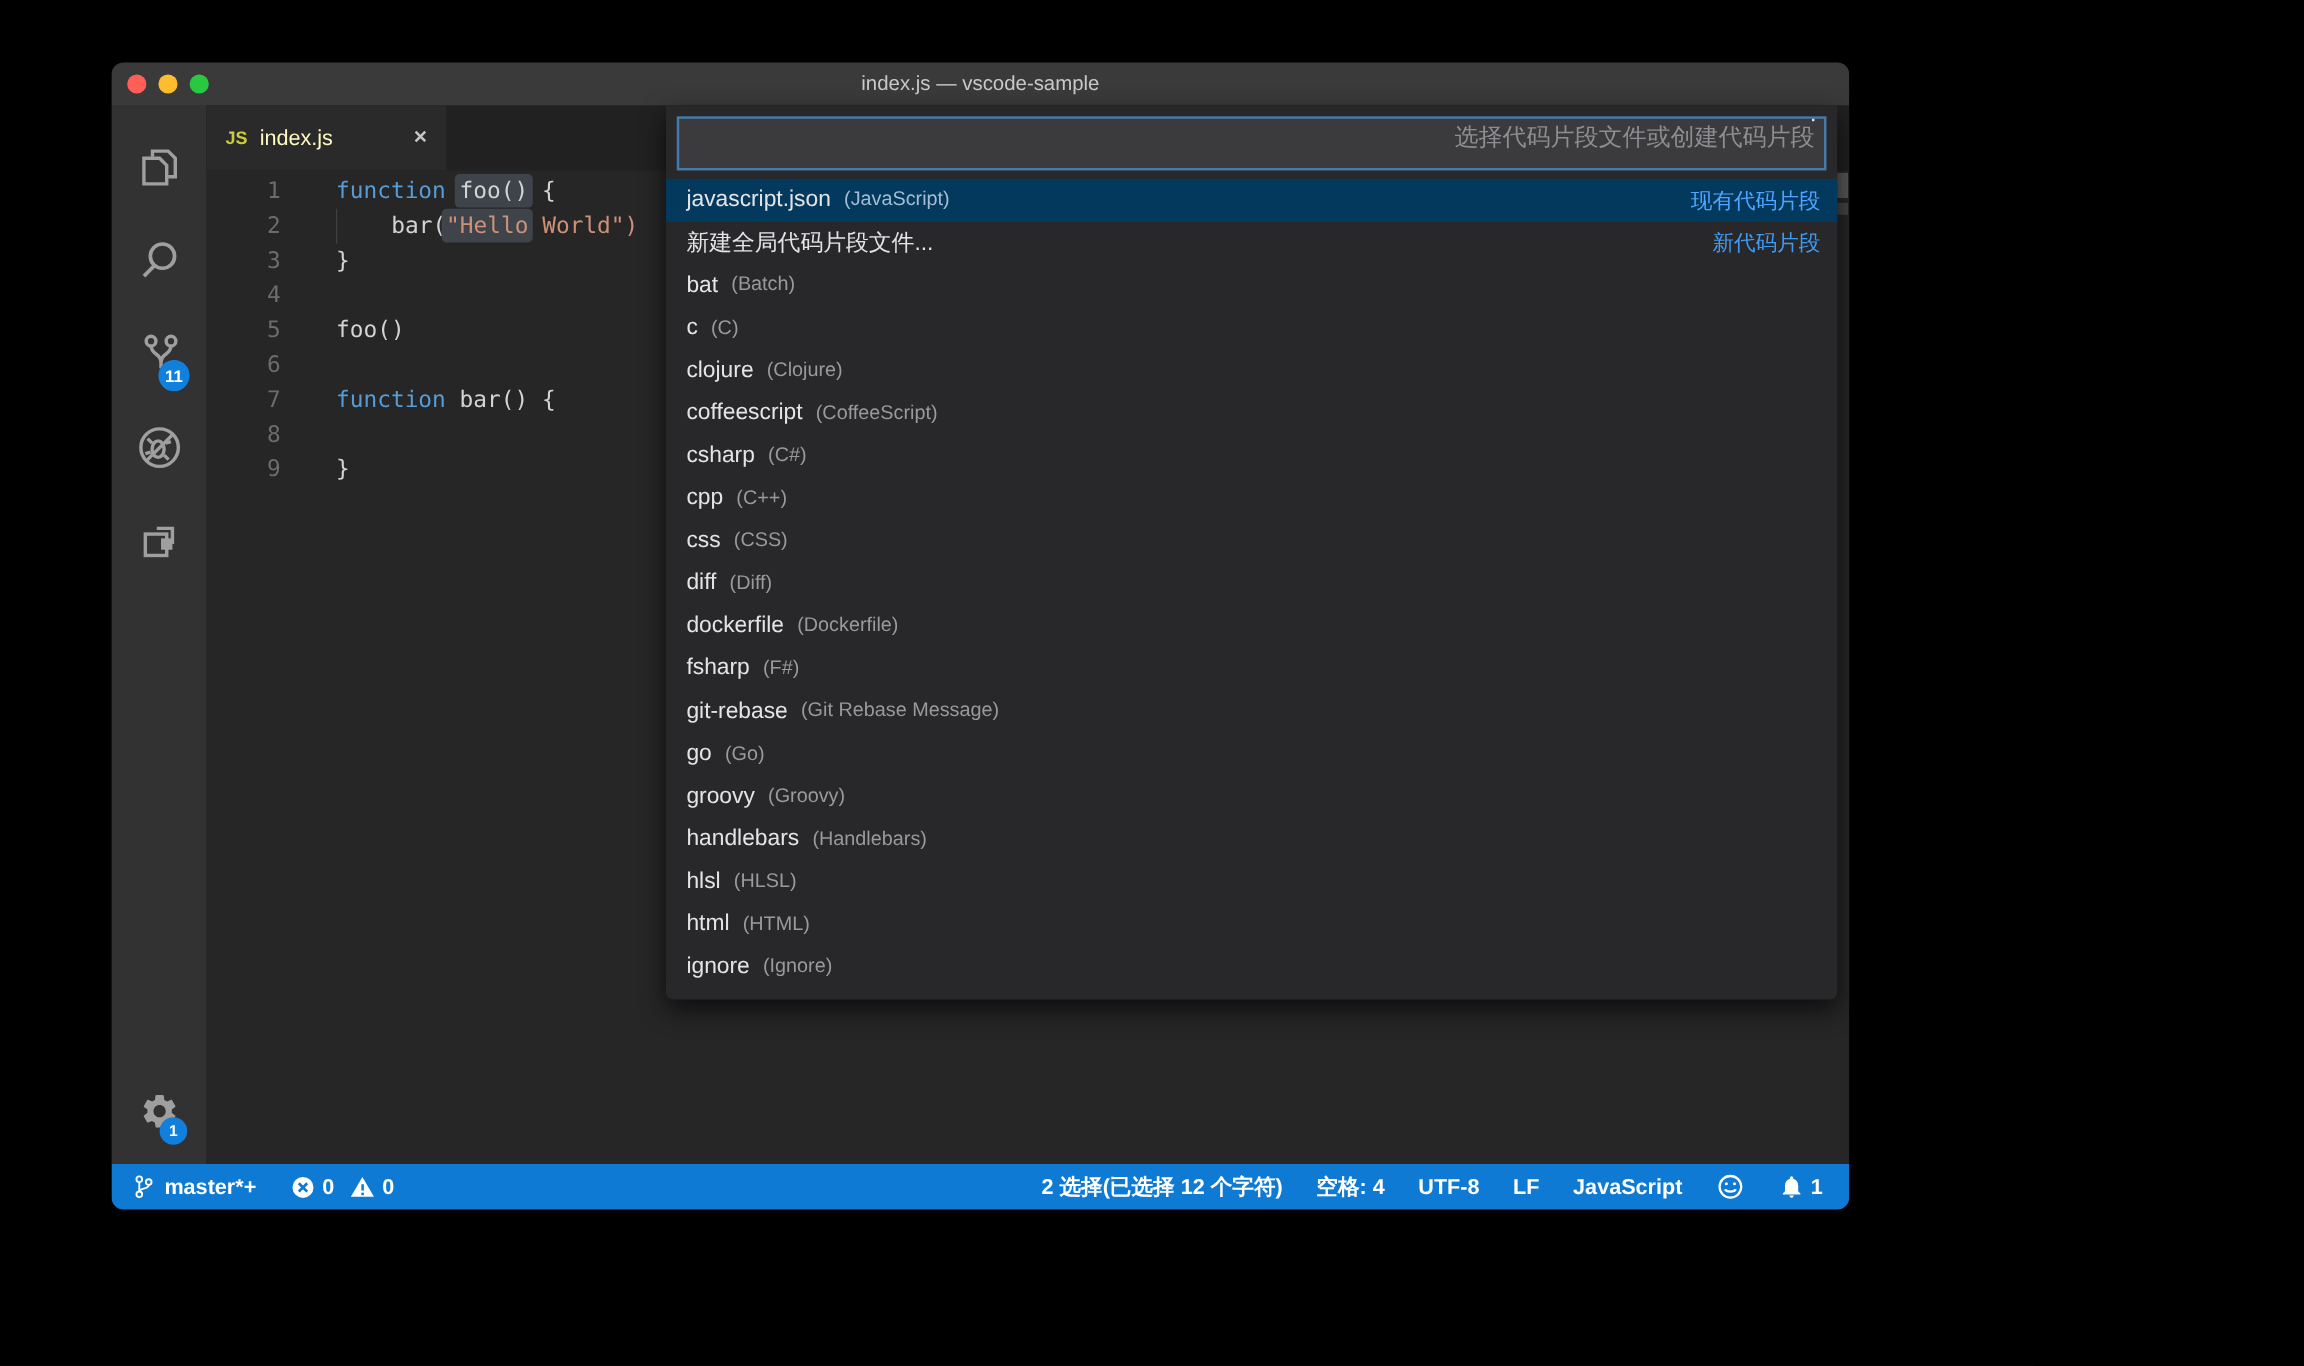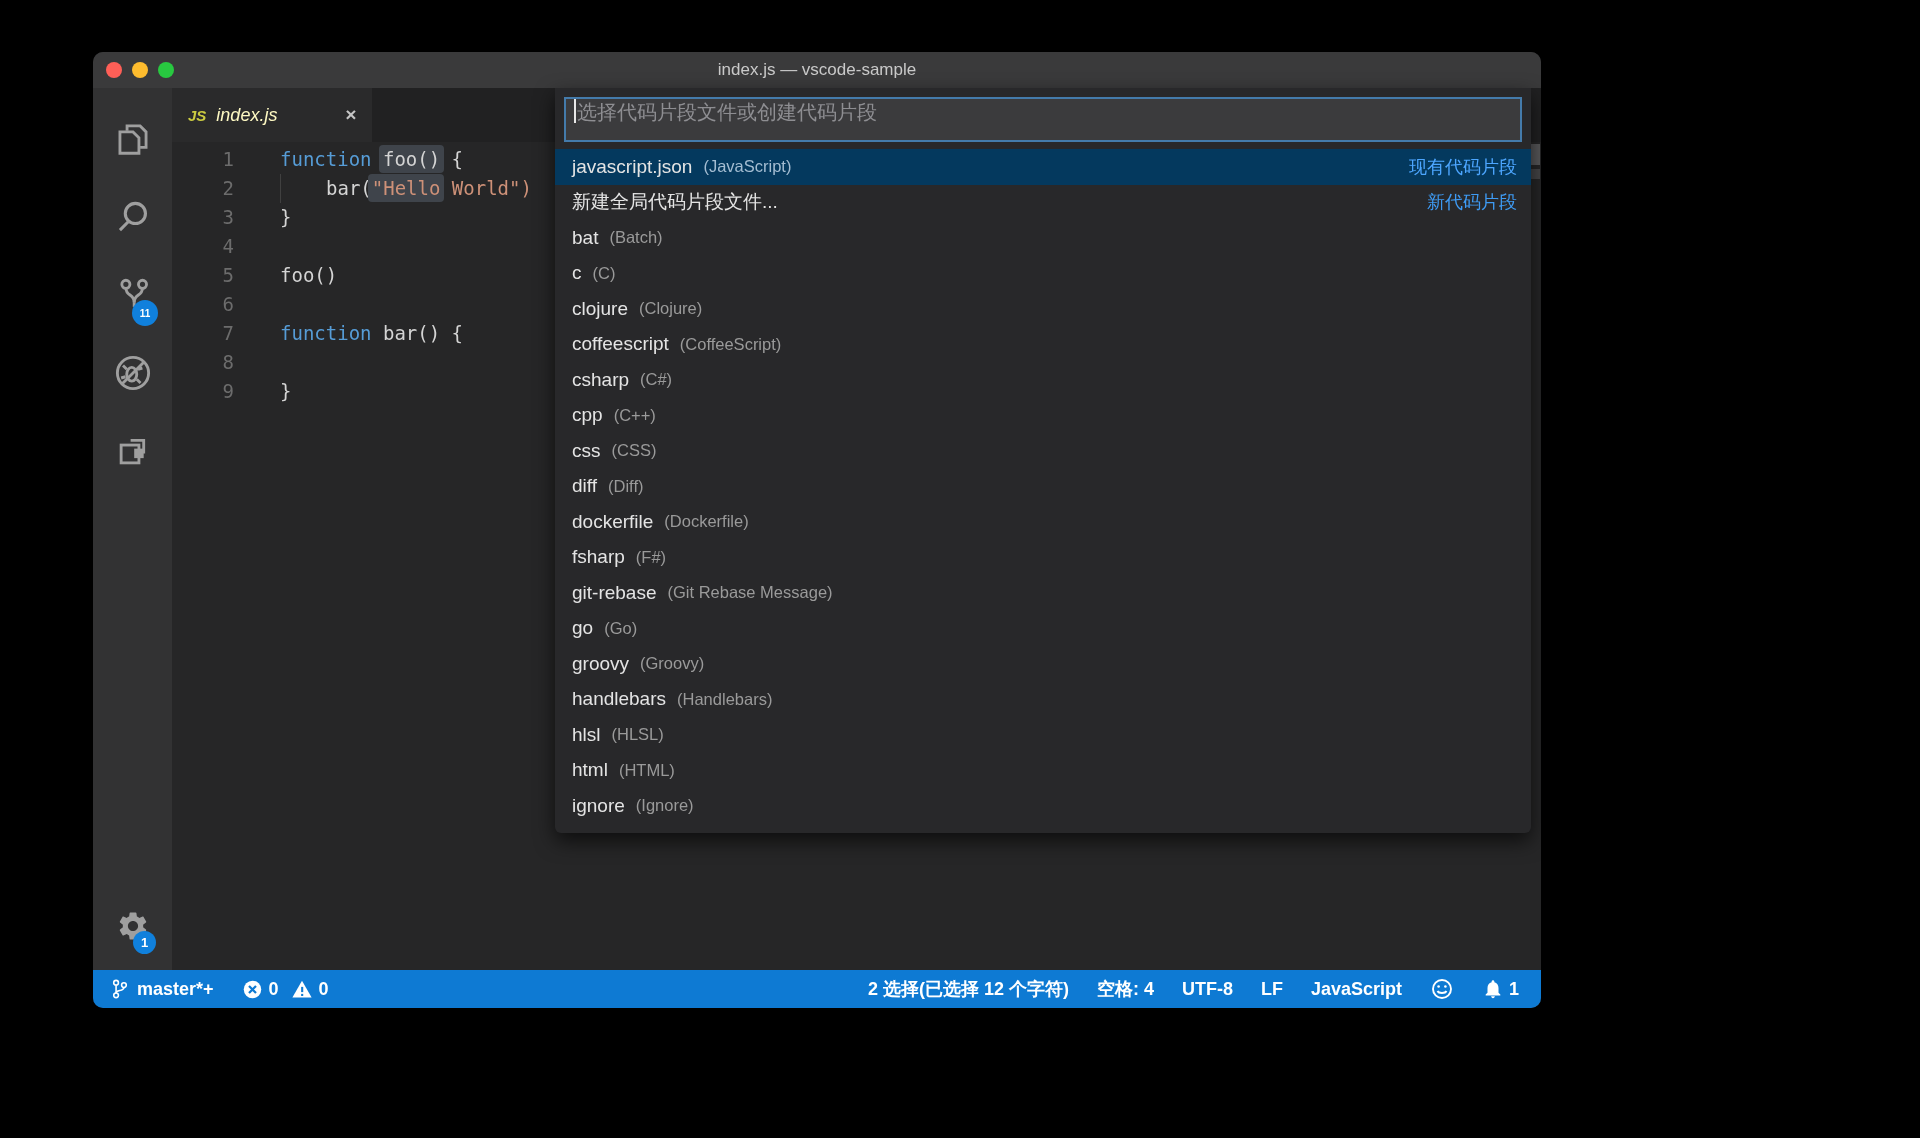--- a/index.html
+++ b/index.html
@@ -21,28 +21,28 @@
   
   .main { flex:1; display:flex; position:relative; min-height:0; }
 
   .activitybar { flex:0 0 79px; background:#323233; display:flex; flex-direction:column;
                  align-items:center; padding-top:12px; }
   .ab-item { width:79px; height:78px; display:flex; align-items:center;
              justify-content:center; position:relative; }
   .ab-item.gear { margin-top:auto; margin-bottom:14px; height:60px; }
   .badge { position:absolute; background:#1080dc; color:#fff; border-radius:50%;
            display:flex; align-items:center; justify-content:center;
-           font-size:10px; font-weight:bold; }
+           font-size:14px; font-weight:bold; }
   .badge.scm { width:26px; height:26px; right:14px; bottom:8px; }
   .badge.gearb { width:23px; height:23px; right:16px; bottom:2px; font-size:13px; }
 
   .editor-area { flex:1; position:relative; background:#262627; min-width:0; }
   .tabstrip { height:54px; background:#212122; display:flex; }
   .tab { width:200px; background:#2a2a2b; display:flex; align-items:center;
-         padding:0 16px; gap:10px;font-style:italic; }
+         padding:0 16px; gap:10px; }
   .tab-js { color:#cbcb41; font-weight:bold; font-size:15px; }
   .tab-name { color:#fef9c3; font-size:18px; }
   .tab-close { margin-left:auto; color:#c5c5c5; font-size:19px; font-weight:bold; }
 
   .editor-actions { position:absolute; top:11px; right:15px; display:flex;
                     gap:20px; align-items:center; z-index:5; }
   .ea { width:32px; height:32px; display:flex; align-items:center; justify-content:center; }
 
   .code { padding-top:3px; font-family:"DejaVu Sans Mono", monospace; font-size:19px; }
   .cline { display:flex; height:29px; line-height:29px; }
@@ -57,21 +57,21 @@
   .ov-mark { position:absolute; right:1px; width:22px; }
   .ov-mark.m1 { top:56px; height:21px; background:#58585a; }
   .ov-mark.m2 { top:81px; height:10px; background:#454547; }
 
   
   .quickpick { position:absolute; left:383px; top:0px; width:976px; z-index:10;
                background:#28282a; border-radius:0 0 6px 6px; padding-bottom:9px;
                box-shadow:0 8px 20px rgba(0,0,0,.65); }
   .qp-input-wrap { padding:9px 9px 0 9px; }
   .qp-input { height:45px; background:#3b3b3d; border:2px solid #447bab;
-              display:flex; align-items:flex-start; padding:0 8px; }
+              display:flex; align-items:flex-end; padding:0 8px;flex-direction:column; }
   .qp-cursor { width:2px; height:24px; background:#e8e8e8; flex:0 0 2px; }
   .qp-placeholder { color:#8e8e92; font-size:20px; margin-left:1px; white-space:nowrap; }
   .qp-list { margin-top:7px; }
   .qp-row { height:35.5px; display:flex; align-items:center; padding:0 14px 0 17px; }
   .qp-row.selected { background:#04395e; }
   .qp-name { color:#e4e4e4; font-size:19px; font-weight:500; white-space:nowrap; }
   .qp-desc { color:#9a9a9a; font-size:16.5px; margin-left:11px; white-space:nowrap; }
   .qp-action { margin-left:auto; color:#3e9bf4; font-size:18px; white-space:nowrap; }
   .qp-row.selected .qp-desc { color:#a4bdd2; }
   .qp-row.selected .qp-action { color:#4da6ff; }

